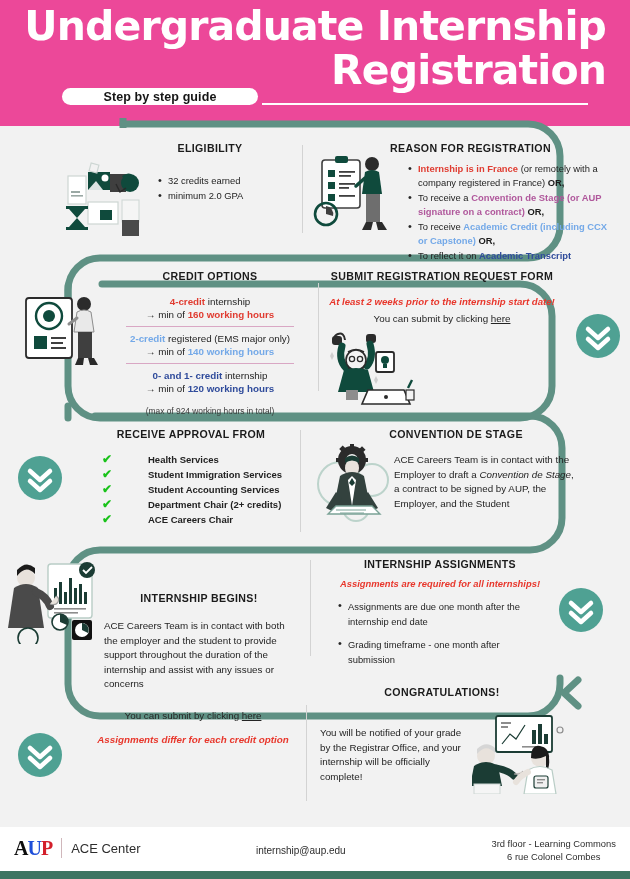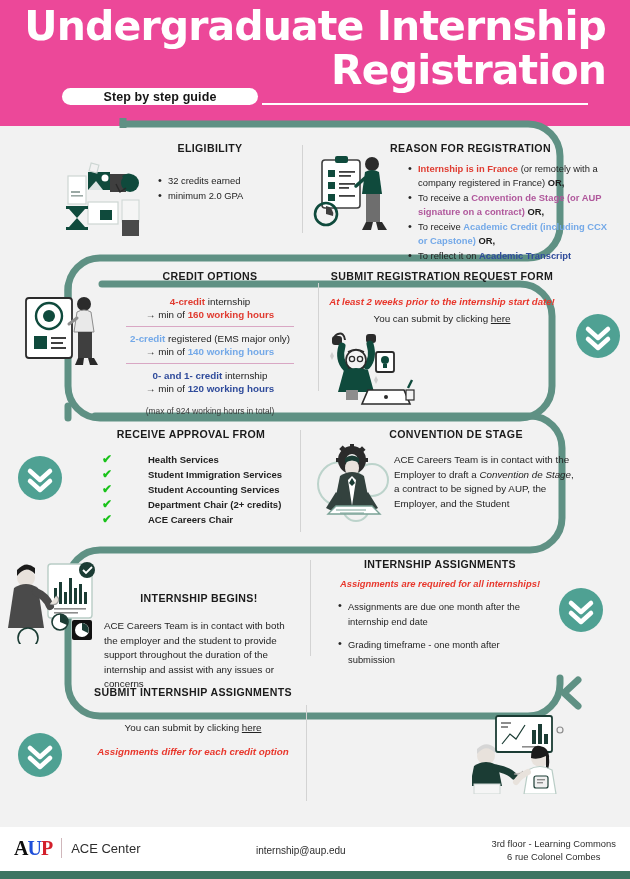--- a/index.html
+++ b/index.html
@@ -373,29 +373,32 @@
   <div class="card" style="left:324px; top:558px; width:232px;">
     <div class="card-title">INTERNSHIP ASSIGNMENTS</div>
     <div class="italic-red ctr" style="margin-top:8px; font-size:9.4px;">Assignments are required for all internships!</div>
     <ul class="bul" style="margin-top:10px; margin-left:14px; width:196px;">
       <li style="margin-bottom:8px; line-height:15px;">Assignments are due one month after the internship end date</li>
       <li style="line-height:15px;">Grading timeframe - one month after submission</li>
     </ul>
   </div>
 
   <div class="card" style="left:80px; top:686px; width:226px;">
-    <div class="card-title">SUBMIT INTERNSHIP ASSIGNMENTS</div>
     <div class="ctr" style="margin-top:24px; font-size:9.8px; color:#242424;">
       <span>You can submit by clicking </span><a class="ul-link" href="#" style="color:#242424;">here</a>
     </div>
     <div class="italic-red ctr" style="margin-top:13px; font-size:9.8px;">Assignments differ for each credit option</div>
   </div>
 
   <div class="divider-v" style="left:306px; top:705px; height:96px;"></div>
 
+  <div class="card" style="left:318px; top:686px; width:248px;">
+    <div class="card-title">CONGRATULATIONS!</div>
+    <div class="body-text" style="margin-top:28px; margin-left:2px; width:146px; line-height:14.6px;">You will be notified of your grade by the Registrar Office, and your internship will be officially complete!</div>
+  </div>
 
   <svg class="illus" style="left:472px; top:710px;" width="98" height="84" viewBox="0 0 98 84">
     <rect x="24" y="6" width="56" height="36" rx="2" fill="#ffffff" stroke="#1b3c34" stroke-width="1.8"></rect>
     <g stroke="#1b3c34" stroke-width="1.2" fill="none">
       <path d="M30 34 l8 -10 l6 5 l9 -14"></path>
     </g>
     <g fill="#1b3c34">
       <rect x="60" y="20" width="4" height="14"></rect>
       <rect x="66" y="14" width="4" height="20"></rect>
       <rect x="72" y="24" width="4" height="10"></rect>

